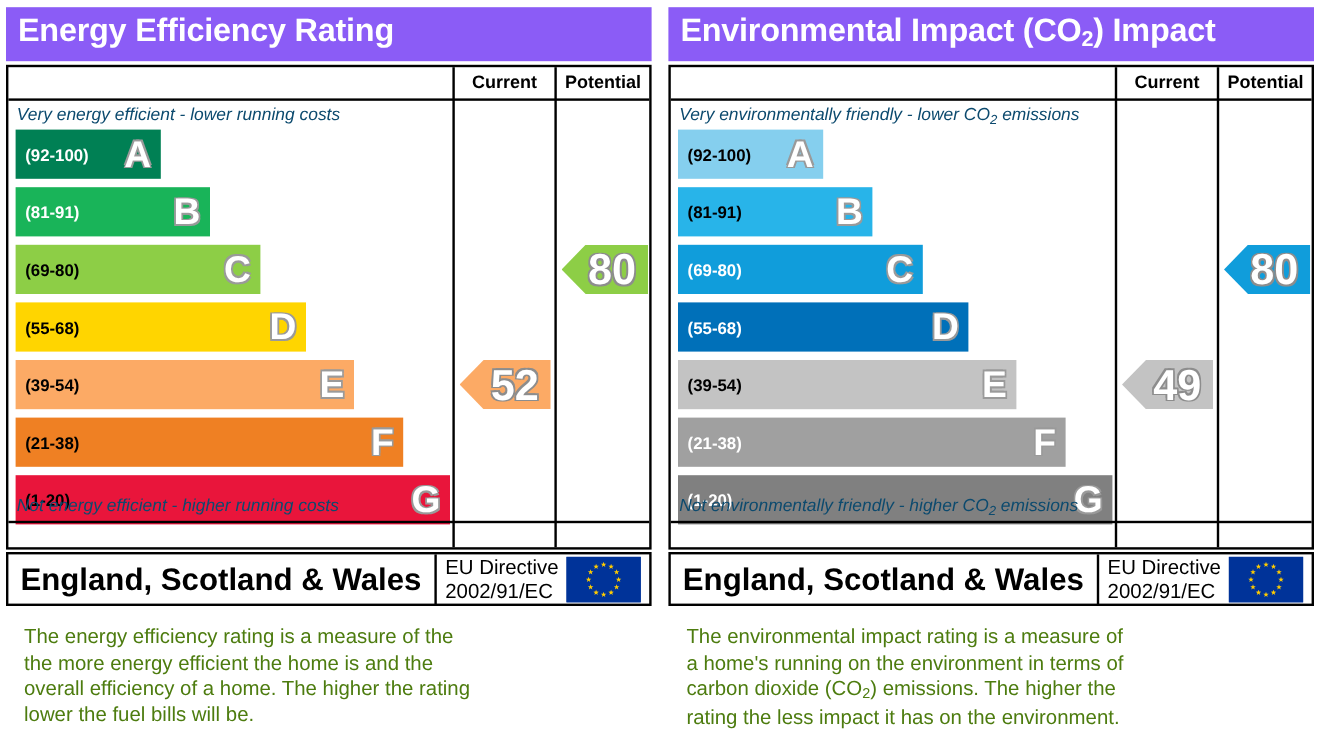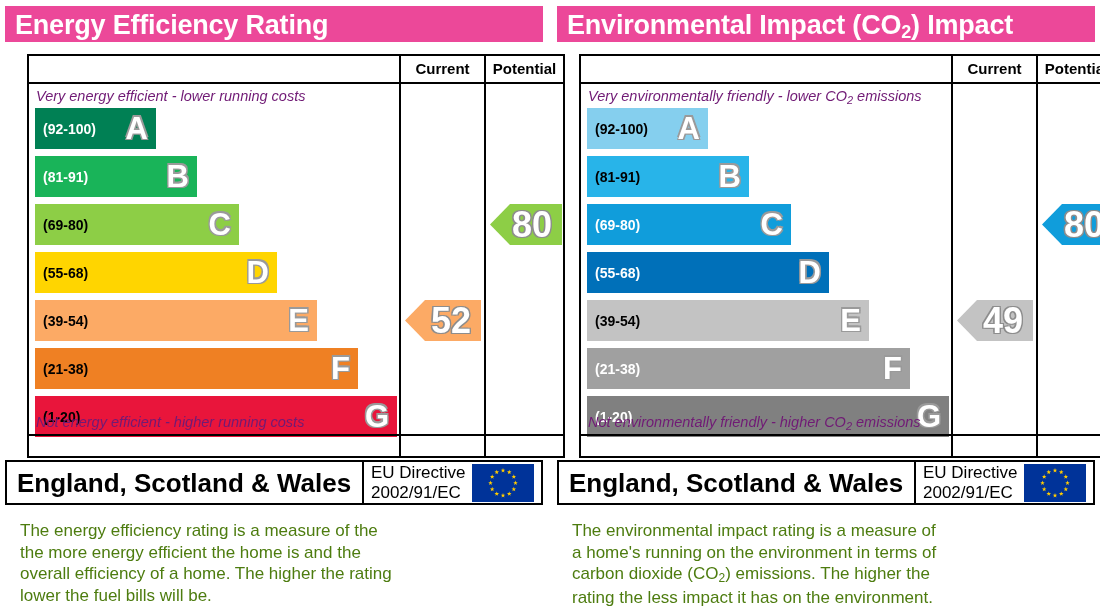--- a/index.html
+++ b/index.html
@@ -10,39 +10,38 @@
     overflow:hidden;
   }
   .page{position:relative;width:1100px;height:616px;}
 
   .panel{position:absolute;top:0;width:538px;height:616px;}
   .panel.left{left:5px;}
   .panel.right{left:557px;}
 
   
   .title-bar{
-    position:absolute;left:0;top:6px;width:538px;height:36px;
-    background:#ec4899;
+    position:absolute;left:0;top:6px;width:538px;height:45px;
+    background:#8b5cf6;
     color:#ffffff;
     font-size:27px;font-weight:bold;
     line-height:39px;
     padding-left:10px;
     box-sizing:border-box;
     white-space:nowrap;
     letter-spacing:-0.2px;
   }
   .title-bar sub{font-size:18px;vertical-align:baseline;position:relative;top:4px;}
 
   
   .frame{
     position:absolute;left:0;top:54px;width:538px;height:404px;
     border:2px solid #000;
     box-sizing:border-box;
     background:#fff;
-    margin-left:22px;
   }
   
   .hdr-row{
     position:absolute;left:0;top:0;width:534px;height:28px;
     border-bottom:2px solid #000;
     box-sizing:border-box;
   }
   .col-div{
     position:absolute;top:0;width:2px;background:#000;
   }
@@ -52,21 +51,21 @@
   .hdr-cell{
     position:absolute;top:0;height:26px;line-height:26px;
     font-size:15px;font-weight:bold;color:#000;text-align:center;
   }
   .hdr-cell.cur{left:372px;width:83px;}
   .hdr-cell.pot{left:457px;width:77px;}
 
   
   .cap{
     position:absolute;left:7px;
-    font-size:14.5px;font-style:italic;color:#701a75;
+    font-size:14.5px;font-style:italic;color:#0c4a6e;
     white-space:nowrap;
   }
   .cap.top{top:32px;}
   .cap.bot{top:358px;}
   .cap sub{font-size:11px;vertical-align:baseline;position:relative;top:3px;}
 
   .cap-div{
     position:absolute;left:0;top:378px;width:534px;height:2px;background:#000;
   }
 

